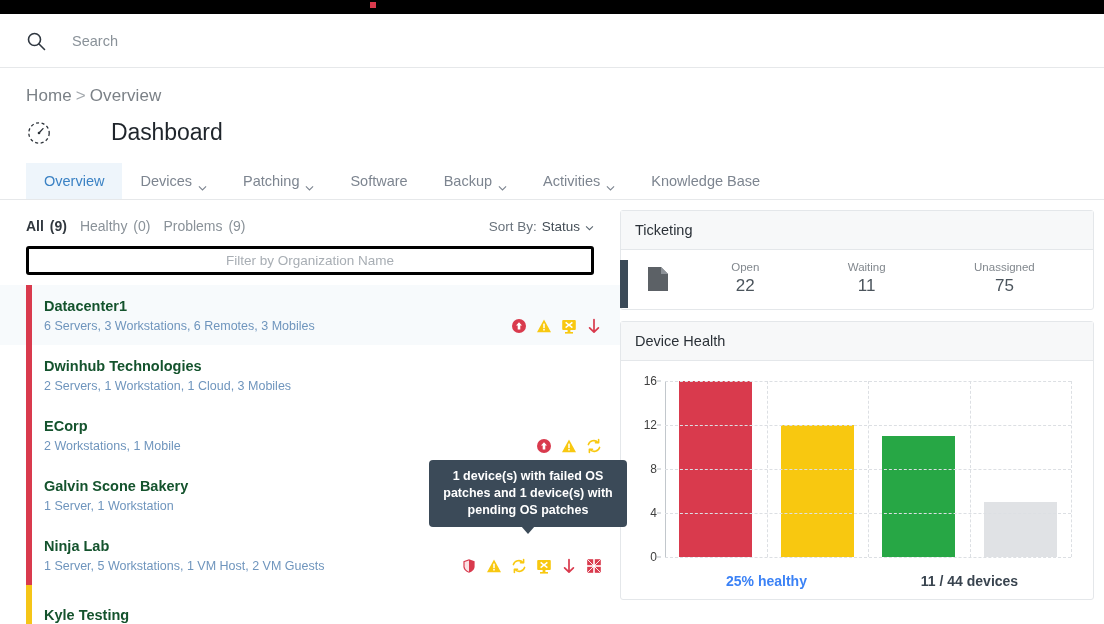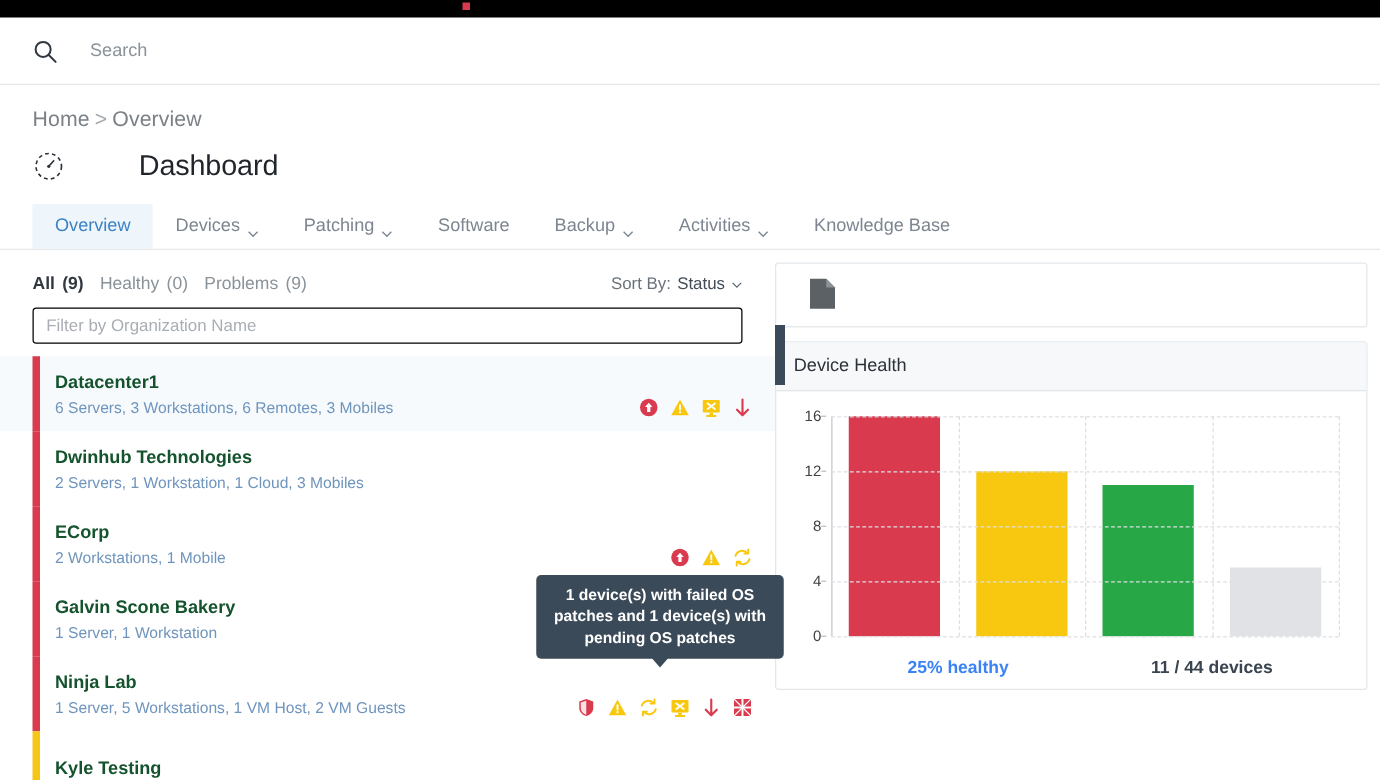--- a/index.html
+++ b/index.html
@@ -94,24 +94,24 @@
   .filter-tab .ft-count { margin-left: 2px; }
   .filter-tab.active .ft-count { font-weight: bold; }
   .sortby { font-size: 13.5px; color: #5b6670; display: flex; align-items: center; gap: 5px; cursor: pointer; }
   .sortby .sb-label { color: #6a737c; }
   .sortby .sb-val { color: #434d56; }
 
   
   .org-filter-wrap { padding: 12px 26px 0 26px; }
   .org-filter {
     width: 100%; height: 29px;
-    border: 1px solid #000000; border-radius: 3px;
+    border: 3px solid #000000; border-radius: 3px;
     padding: 0 10px; outline: none;
     font-family: "Liberation Sans", sans-serif;
-    font-size: 13.5px; color: #3c4650; background: #fff;
+    font-size: 13.5px; color: #3c4650; background: #fff; text-align: center;
   }
   .org-filter::placeholder { color: #a8aeb4; }
 
   
   .org-list { margin-top: 10px; }
   .org-row {
     display: flex; align-items: stretch;
     height: 60px; padding-left: 26px;
     position: relative;
   }
@@ -493,27 +493,42 @@
       </div>
 
       <div class="tooltip">
         <span>1 device(s) with failed OS patches and 1 device(s) with pending OS patches</span>
       </div>
     </div>
 
     <div class="right-col">
 
       <div class="card">
+        <div class="card-head">Ticketing</div>
         <div class="ticket-body">
           <span class="ticket-doc-icon">
             <svg viewBox="0 0 22 26">
                 <path d="M1 1h13l7 7v17H1z" fill="#5c6166"></path>
                 <path d="M14 1l7 7h-7z" fill="#8d9298"></path>
               </svg>
           </span>
+          <div class="ticket-stats">
+            <div class="ticket-stat">
+              <span class="ts-label">Open</span>
+              <span class="ts-value">22</span>
+            </div>
+            <div class="ticket-stat">
+              <span class="ts-label">Waiting</span>
+              <span class="ts-value">11</span>
+            </div>
+            <div class="ticket-stat">
+              <span class="ts-label">Unassigned</span>
+              <span class="ts-value">75</span>
+            </div>
+          </div>
         </div>
       </div>
 
       <div class="card">
         <div class="card-head">Device Health</div>
         <div class="chart-body">
           <div class="chart-area">
             <div class="y-axis" id="yaxis">
                 <div class="y-tick" style="top: calc(100%);">0</div>
                 <div class="y-tick-mark" style="top: 100%;"></div>

